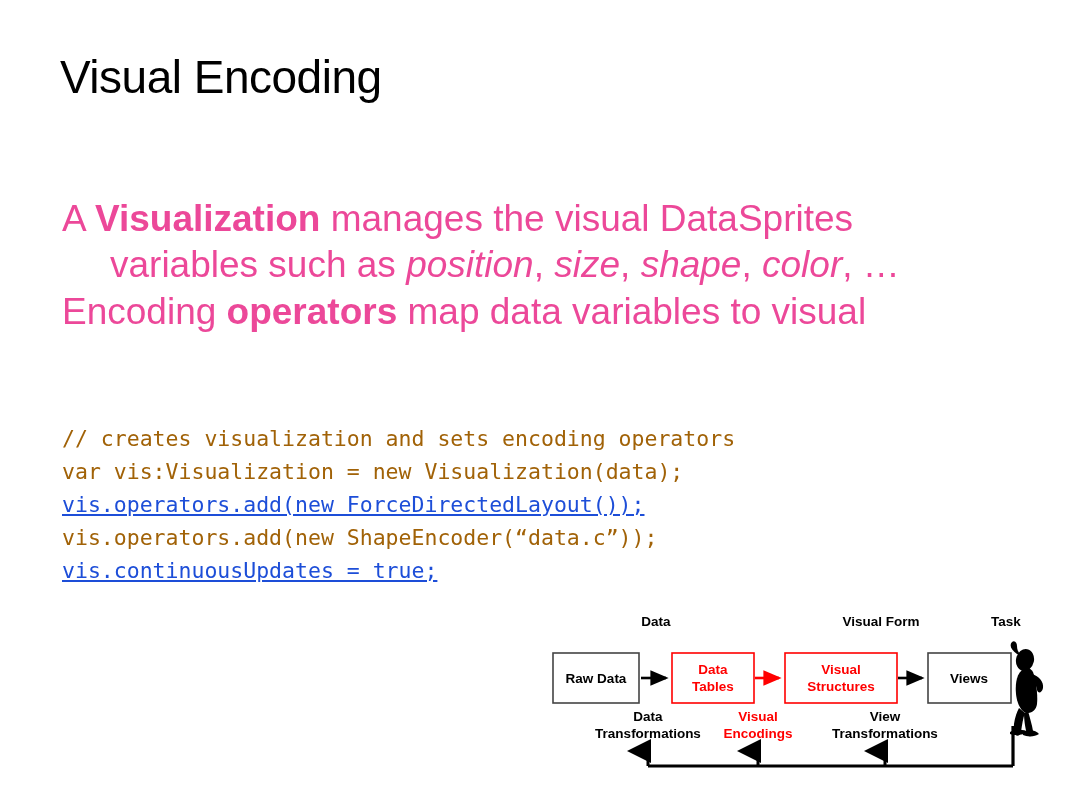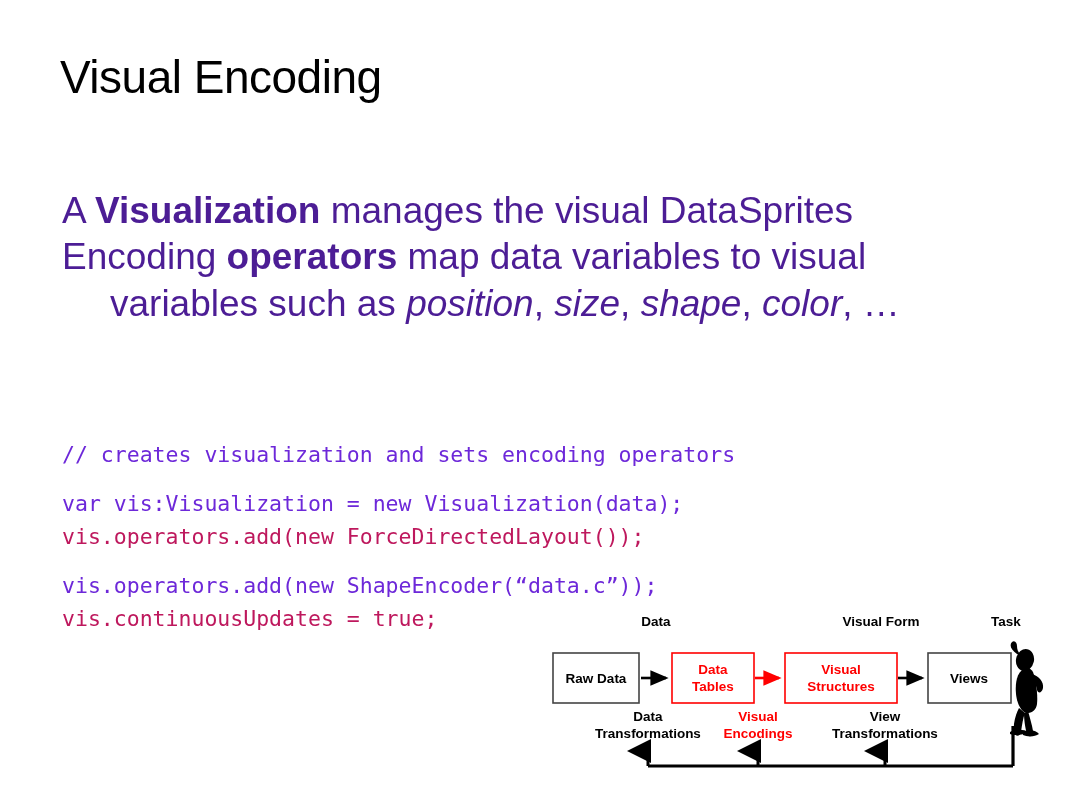--- a/index.html
+++ b/index.html
@@ -26,25 +26,25 @@
     line-height: 1.1;
     letter-spacing: -0.5px;
     color: #000000;
     white-space: nowrap;
   }
 
   
   #body-text {
     position: absolute;
     left: 62px;
-    top: 188px;
+    top: 196px;
     width: 980px;
     font-size: 37px;
     line-height: 1.25;
-    color: #4c1d95;
+    color: #ec4899;
   }
   .body-line {
     white-space: nowrap;
   }
   .body-line.indent {
     padding-left: 48px;
   }
   .body-line b { font-weight: 700; }
   .body-line i { font-style: italic; }
 
@@ -53,42 +53,42 @@
     position: absolute;
     left: 62px;
     top: 422px;
     font-family: "DejaVu Sans Mono", "Liberation Mono", monospace;
     font-size: 21.5px;
     line-height: 33px;
     letter-spacing: 0px;
     white-space: pre;
   }
   .code-line { display: block; }
-  .code-line.black { color: #6d28d9; margin-top: 16px; }
-  .code-line.red   { color: #be185d; }
+  .code-line.black { color: #a16207; }
+  .code-line.red   { color: #1d4ed8; text-decoration: underline; }
 
   
   #diagram {
     position: absolute;
     left: 536px;
     top: 608px;
     width: 560px;
     height: 200px;
   }
   #diagram svg { display: block; }
 </style>
 </head>
 <body>
 
 <div id="slide-title">Visual Encoding</div>
 
 <div id="body-text">
     <div class="body-line"><span>A </span><b>Visualization</b><span> manages the visual DataSprites</span></div>
+    <div class="body-line indent"><span>variables such as </span><i>position</i><span>, </span><i>size</i><span>, </span><i>shape</i><span>, </span><i>color</i><span>, …</span></div>
     <div class="body-line"><span>Encoding </span><b>operators</b><span> map data variables to visual</span></div>
-    <div class="body-line indent"><span>variables such as </span><i>position</i><span>, </span><i>size</i><span>, </span><i>shape</i><span>, </span><i>color</i><span>, …</span></div>
   </div>
 
 <div id="code-block"><span class="code-line black">// creates visualization and sets encoding operators</span><span class="code-line black">var vis:Visualization = new Visualization(data);</span><span class="code-line red">vis.operators.add(new ForceDirectedLayout());</span><span class="code-line black">vis.operators.add(new ShapeEncoder(“data.c”));</span><span class="code-line red">vis.continuousUpdates = true;</span></div>
 
 <div id="diagram">
   <svg width="560" height="200" viewBox="0 0 560 200" xmlns="http://www.w3.org/2000/svg">
     <defs>
       <marker id="ah-black" markerWidth="7" markerHeight="7" refX="6" refY="3" orient="auto">
         <path d="M0,0 L7,3 L0,6 z" fill="#000000"></path>
       </marker>

